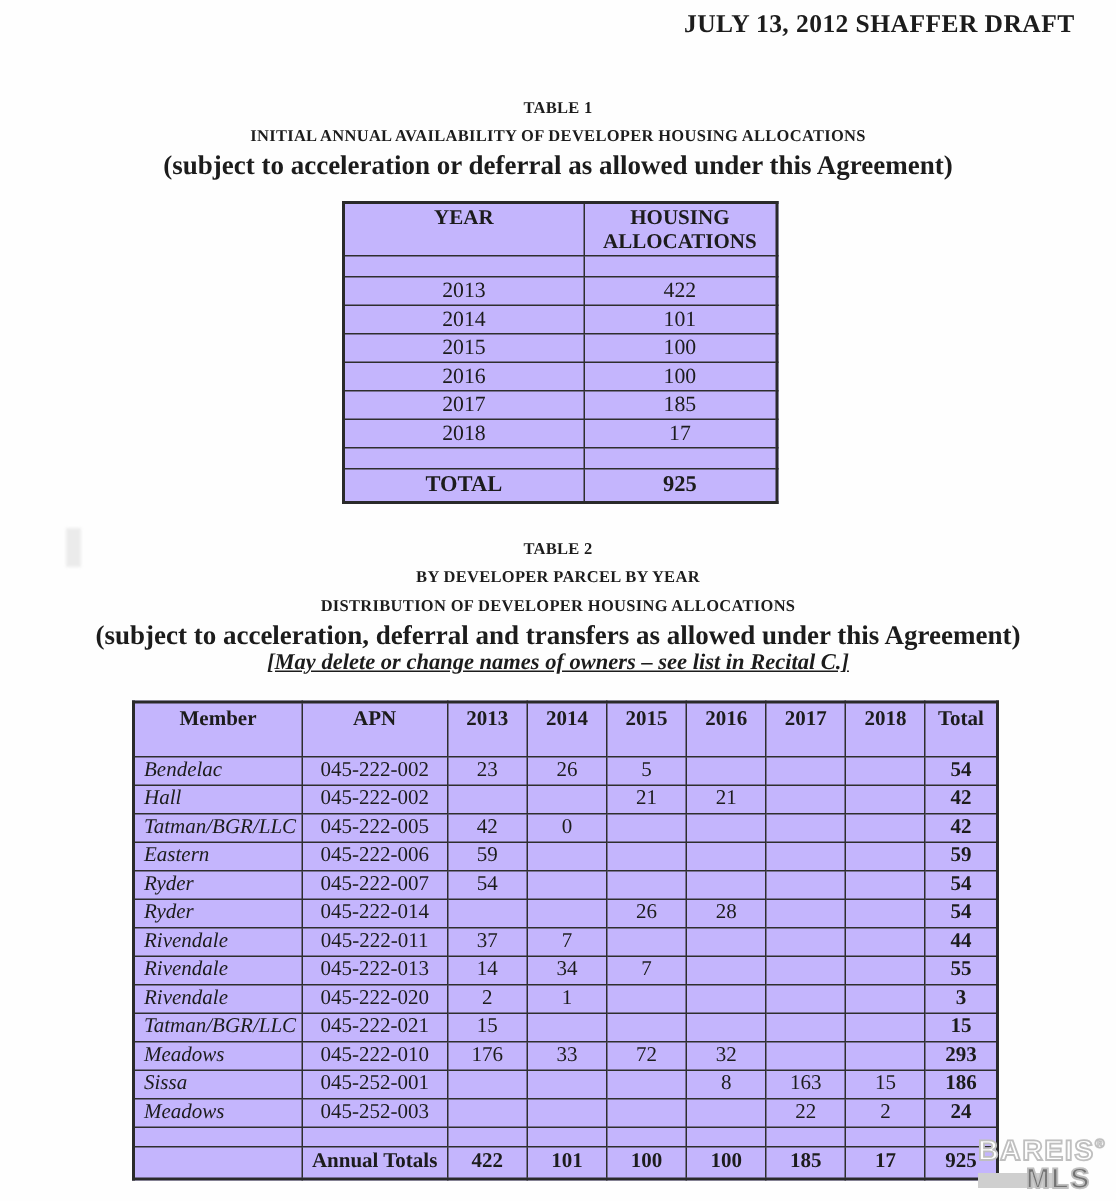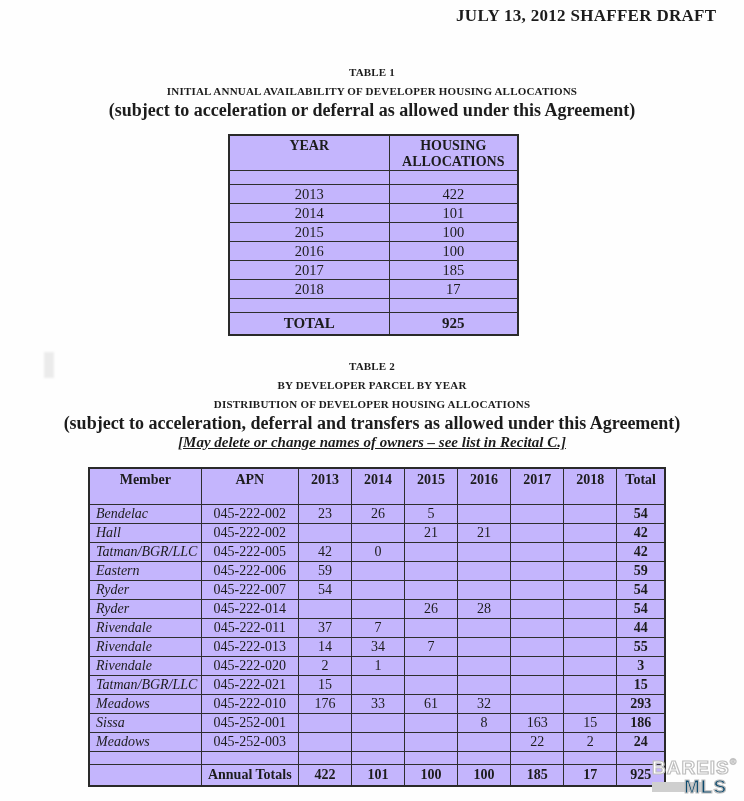--- a/index.html
+++ b/index.html
@@ -85,21 +85,21 @@
   .wm-line1 { font-size:19px; letter-spacing:1px; position:relative; z-index:2;
               color:#ffffff; -webkit-text-stroke:1.2px #bfbfbf; text-shadow:0 0 1px #cccccc; }
   .wm-reg { font-size:9px; vertical-align:top; -webkit-text-stroke:0.6px #bfbfbf; }
   .wm-row2 { position:relative; margin-top:2px; height:16px; }
   .wm-bar {
     position:absolute; left:0; top:3px; width:52px; height:10px;
     background:#cfcfcf;
   }
   .wm-line2 {
     position:absolute; left:32px; top:-2px; font-size:19px; letter-spacing:1px;
-    color:#0c4a6e; -webkit-text-stroke:1.2px #bfbfbf; text-shadow:0 0 1px #cccccc;
+    color:#737373; -webkit-text-stroke:1.2px #bfbfbf; text-shadow:0 0 1px #cccccc;
     z-index:2;
   }
 </style>
 </head>
 <body>
 
 <div class="page">
 
   <div class="doc-header">JULY 13, 2012 SHAFFER DRAFT</div>
 
@@ -306,21 +306,21 @@
           <td></td>
           <td></td>
           <td></td>
           <td class="total-col">15</td>
         </tr>
         <tr>
           <td class="member">Meadows</td>
           <td>045-222-010</td>
           <td>176</td>
           <td>33</td>
-          <td>61</td>
+          <td>72</td>
           <td>32</td>
           <td></td>
           <td></td>
           <td class="total-col">293</td>
         </tr>
         <tr>
           <td class="member">Sissa</td>
           <td>045-252-001</td>
           <td></td>
           <td></td>

